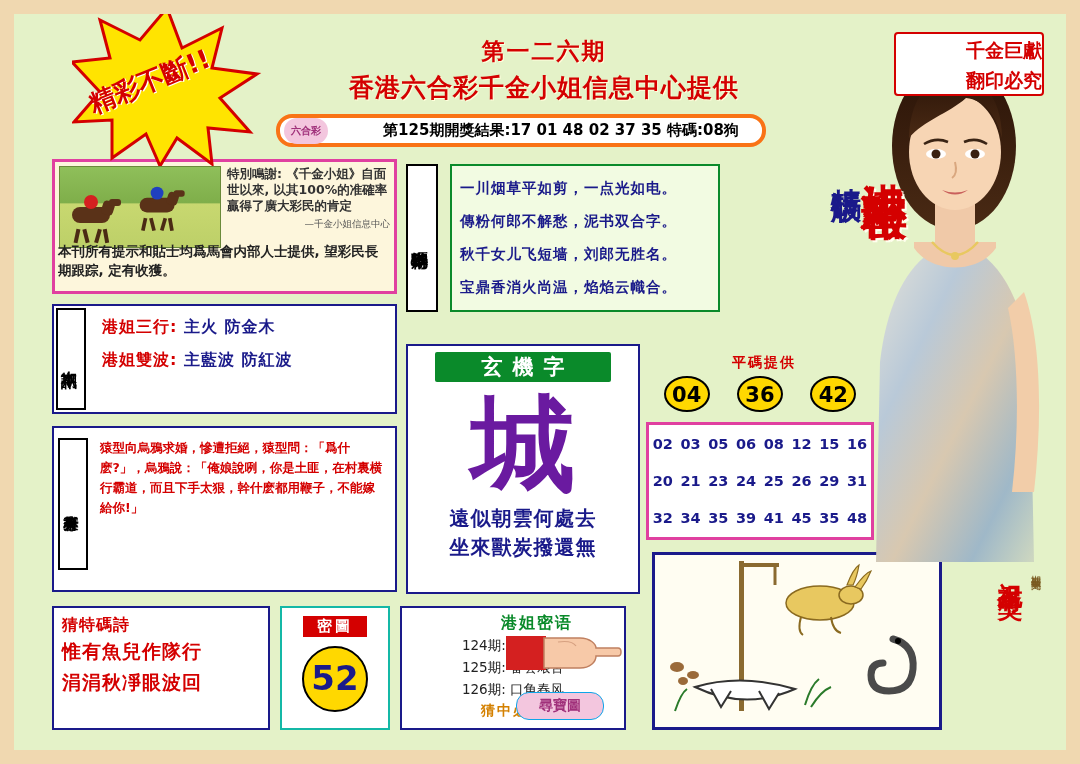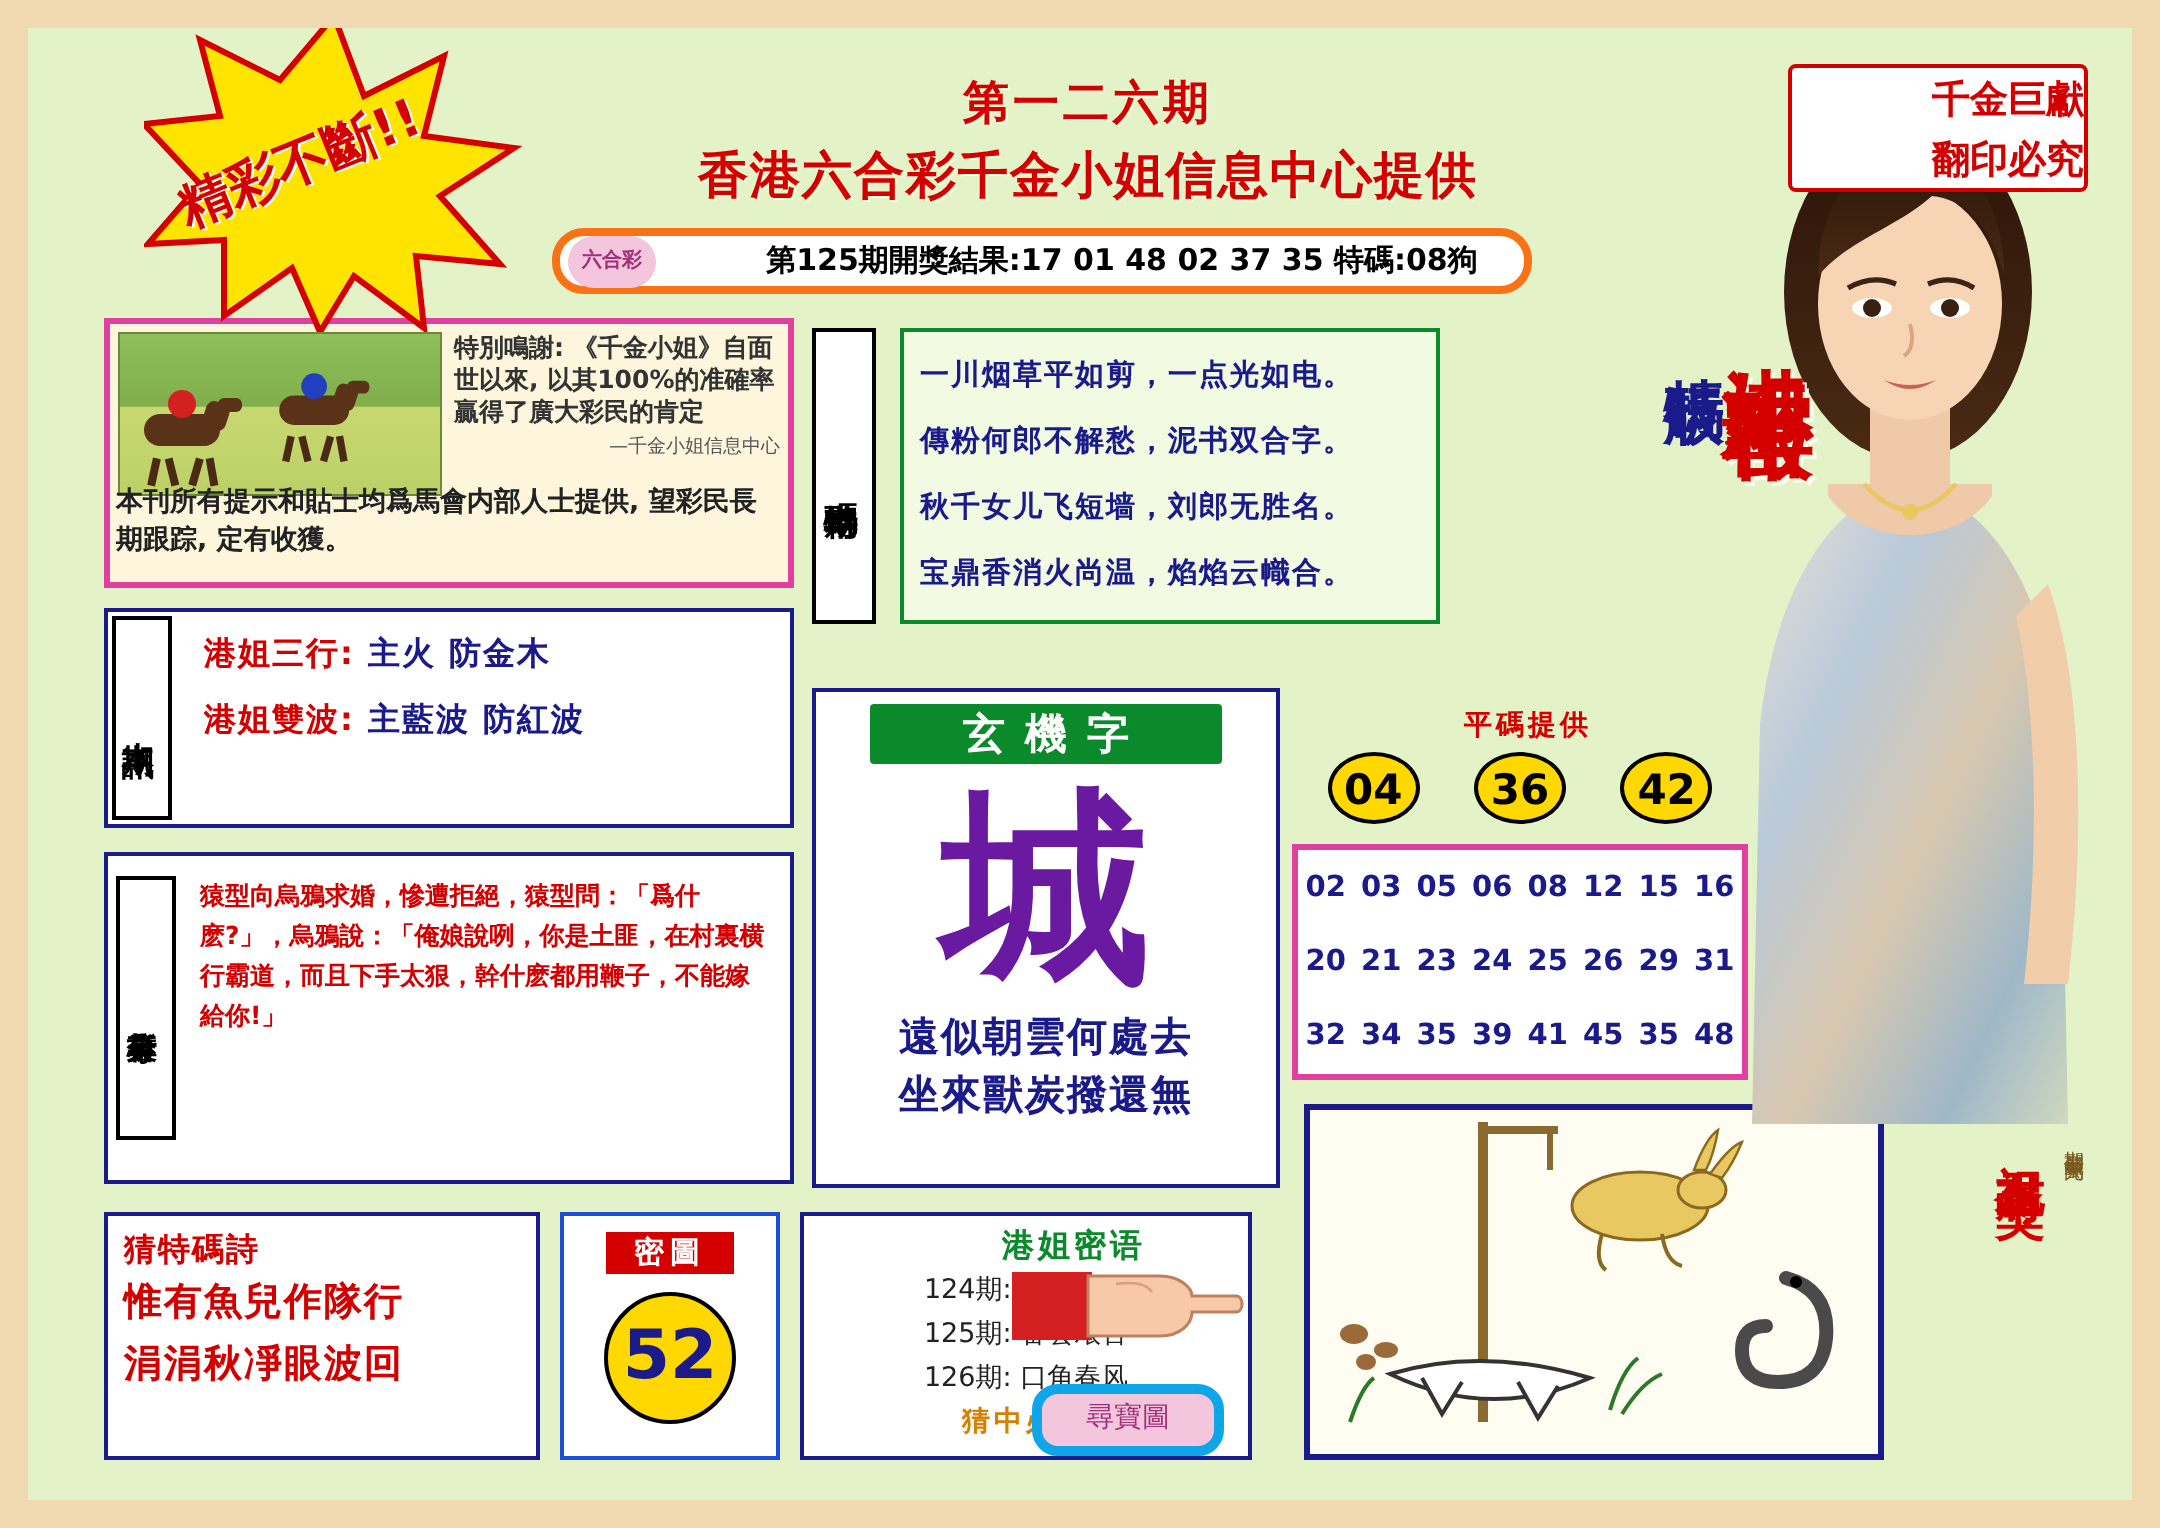--- a/index.html
+++ b/index.html
@@ -168,21 +168,21 @@
     position:absolute;left:38px;top:592px;width:218px;height:124px;
     border:2px solid #1a1a8a;background:#fff;box-sizing:border-box;
     padding:7px 6px 0 8px;
   }
   .poem-title{font-size:16px;font-weight:bold;color:#d40000;letter-spacing:1px;}
   .poem-line{font-size:19px;font-weight:bold;color:#d40000;line-height:31px;letter-spacing:1px;}
 
   
   .mitu-box{
     position:absolute;left:266px;top:592px;width:110px;height:124px;
-    border:2px solid #1d4ed8;background:#fff;box-sizing:border-box;text-align:center;
+    border:2px solid #14b8a6;background:#fff;box-sizing:border-box;text-align:center;
   }
   .mitu-title{
     margin:8px auto 0;width:64px;background:#d40000;color:#fff;font-size:15px;
     font-weight:bold;letter-spacing:3px;line-height:21px;
   }
   .mitu-circle{
     margin:9px auto 0;width:62px;height:62px;border-radius:50%;
     background:#ffd800;border:2px solid #000;color:#1a1a8a;
     font-size:34px;font-weight:bold;line-height:60px;
   }
@@ -275,22 +275,22 @@
   }
   .bimg svg{display:block;}
   .hand-box{
     position:absolute;left:482px;top:604px;width:140px;height:112px;
   }
   .hand{
     position:absolute;left:10px;top:6px;width:118px;height:58px;
   }
   .xunbao{
     position:absolute;left:20px;top:74px;width:86px;height:26px;border-radius:13px;
-    background:#f3c6de;border:5px solid #0ea5e9;color:#a0307a;font-size:14px;
-    font-weight:normal;text-align:center;line-height:25px;
+    background:#f3c6de;border:1px solid #0ea5e9;color:#a0307a;font-size:14px;
+    font-weight:bold;text-align:center;line-height:25px;
   }
   .zhujun{
     position:absolute;right:18px;top:548px;width:60px;height:165px;
     text-align:center;
   }
   .zhujun .big{
     writing-mode:vertical-rl;text-orientation:upright;
     font-size:25px;font-weight:bold;color:#d40000;letter-spacing:4px;
     display:inline-block;
   }

